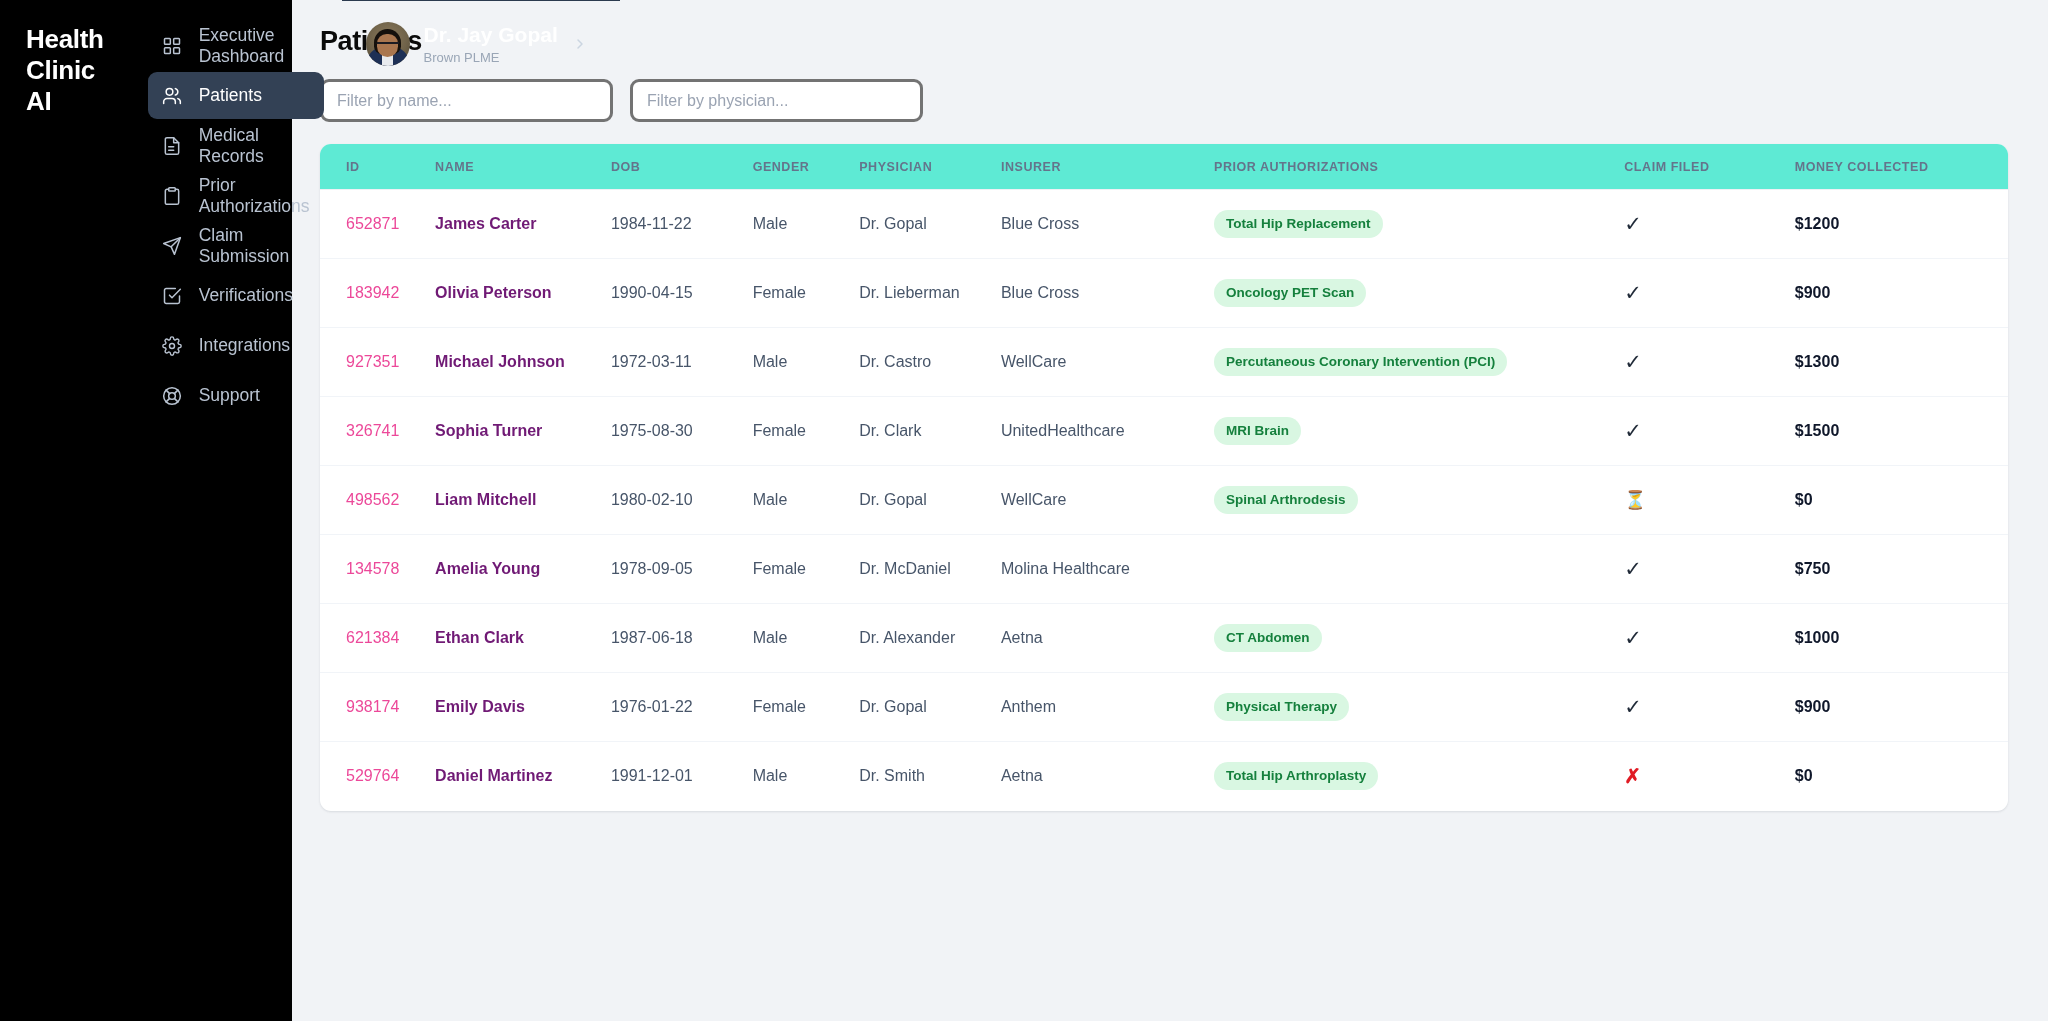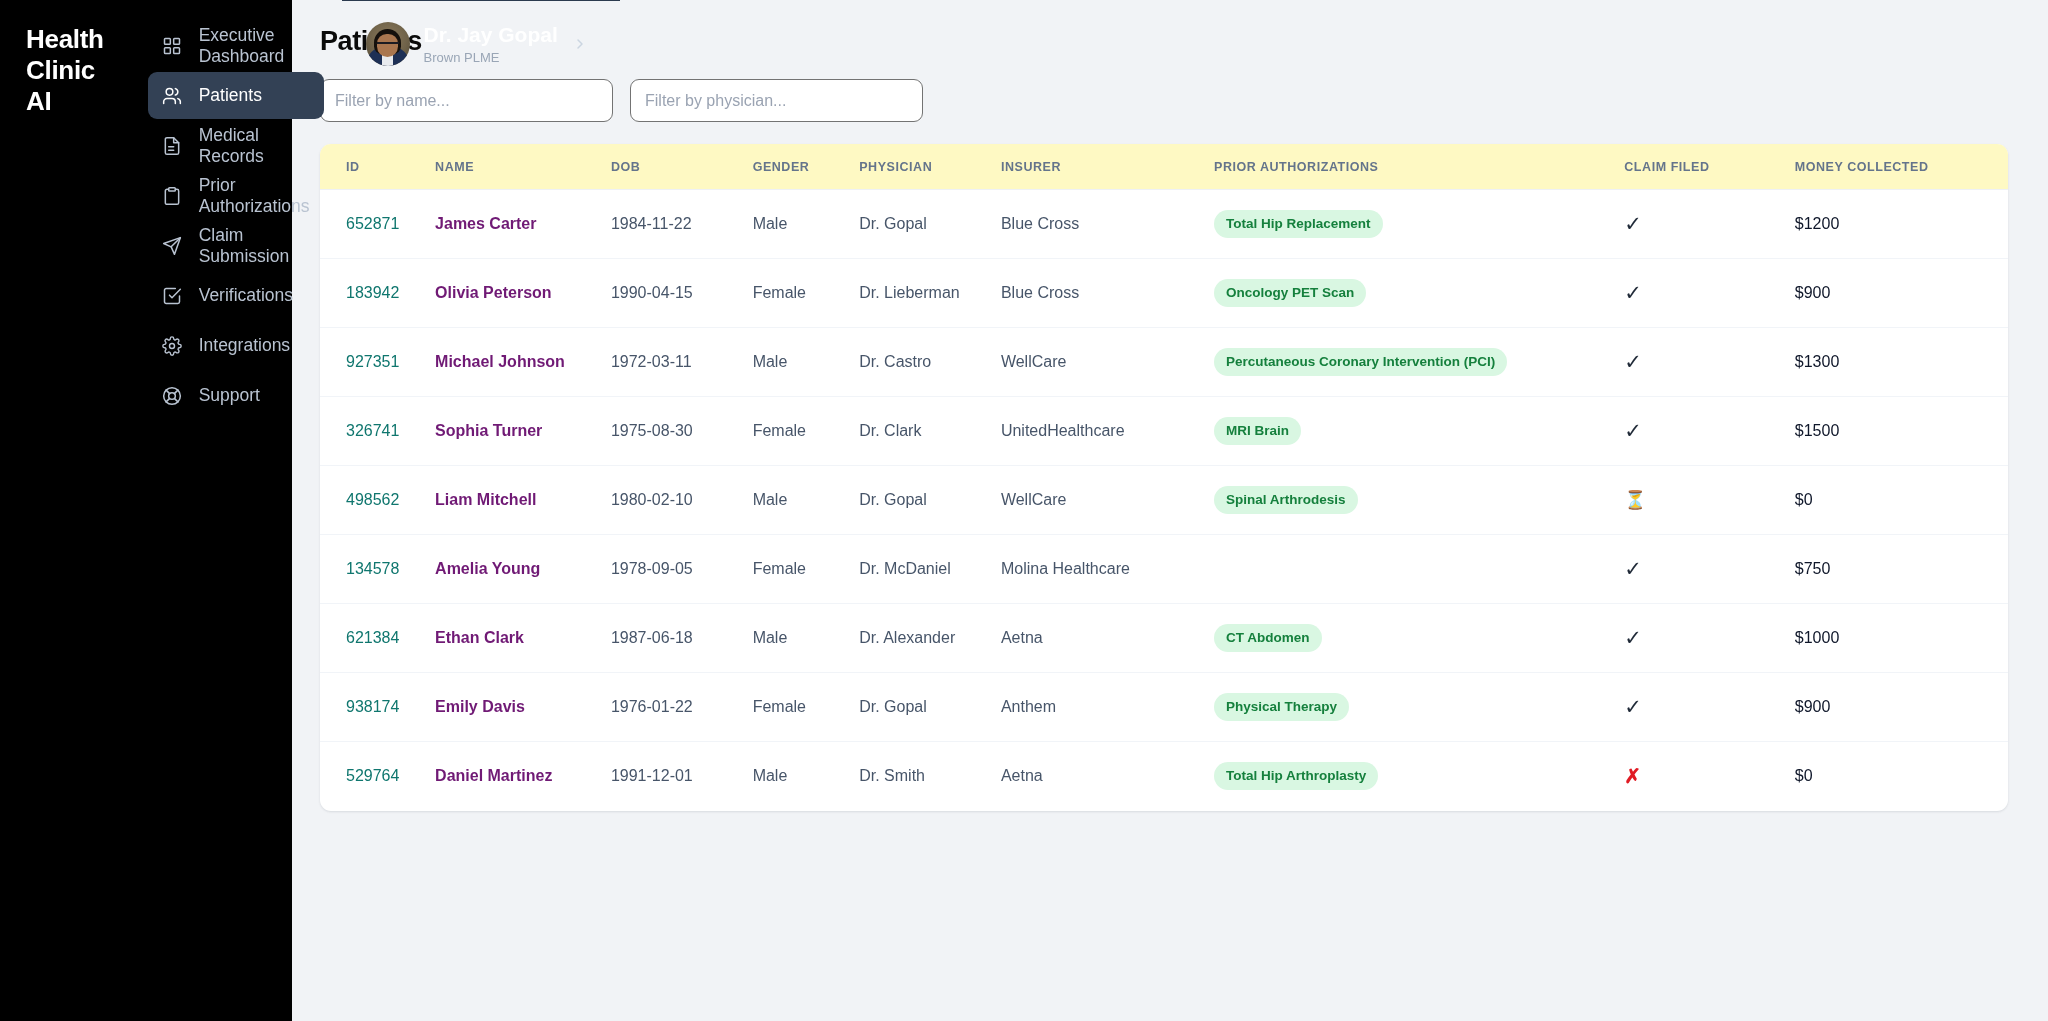--- a/index.html
+++ b/index.html
@@ -169,21 +169,21 @@
   }
 
   .filters {
     display: flex;
     gap: 17px;
     margin-bottom: 22px;
   }
   .filter-input {
     width: 293px;
     height: 43px;
-    border: 1px solid #737373;
+    border: 3px solid #737373;
     border-radius: 9px;
     background: #ffffff;
     padding: 0 14px;
     font-family: "Liberation Sans", sans-serif;
     font-size: 16px;
     color: #0f172a;
     outline: none;
   }
   .filter-input::placeholder { color: #9aa3b2; }
 
@@ -195,21 +195,21 @@
     overflow: hidden;
     width: 1688px;
   }
 
   table.patients {
     width: 100%;
     border-collapse: collapse;
     table-layout: fixed;
   }
 
-  thead tr { background: #fef9c3; }
+  thead tr { background: #5eead4; }
 
   thead th {
     text-align: left;
     font-size: 12.5px;
     font-weight: bold;
     letter-spacing: 0.55px;
     color: #64748b;
     text-transform: uppercase;
     padding: 16px 0 15px 0;
     border-bottom: 1px solid #eef1f5;
@@ -232,27 +232,27 @@
   .col-id        { width: 108px;  padding-left: 26px !important; }
   .col-name      { width: 165px; }
   .col-dob       { width: 133px; }
   .col-gender    { width: 100px; }
   .col-physician { width: 133px; }
   .col-insurer   { width: 200px; }
   .col-pa        { width: 385px; }
   .col-claim     { width: 160px; }
   .col-money     { width: 200px; }
 
-  td.cell-id        { padding-left: 26px; color: #0f766e; }
+  td.cell-id        { padding-left: 26px; color: #ec4899; }
   td.cell-name      { font-weight: bold; color: #701a75; }
   td.cell-dob       { color: #475569; }
   td.cell-gender    { color: #475569; }
   td.cell-physician { color: #475569; }
   td.cell-insurer   { color: #475569; }
-  td.cell-money     { color: #0f172a; font-weight: 400; }
+  td.cell-money     { color: #0f172a; font-weight: 700; }
 
   .pa-badge {
     display: inline-block;
     background: #d9f7e2;
     color: #15803d;
     font-size: 13.5px;
     font-weight: bold;
     border-radius: 999px;
     padding: 6px 12px;
     line-height: 1.15;

